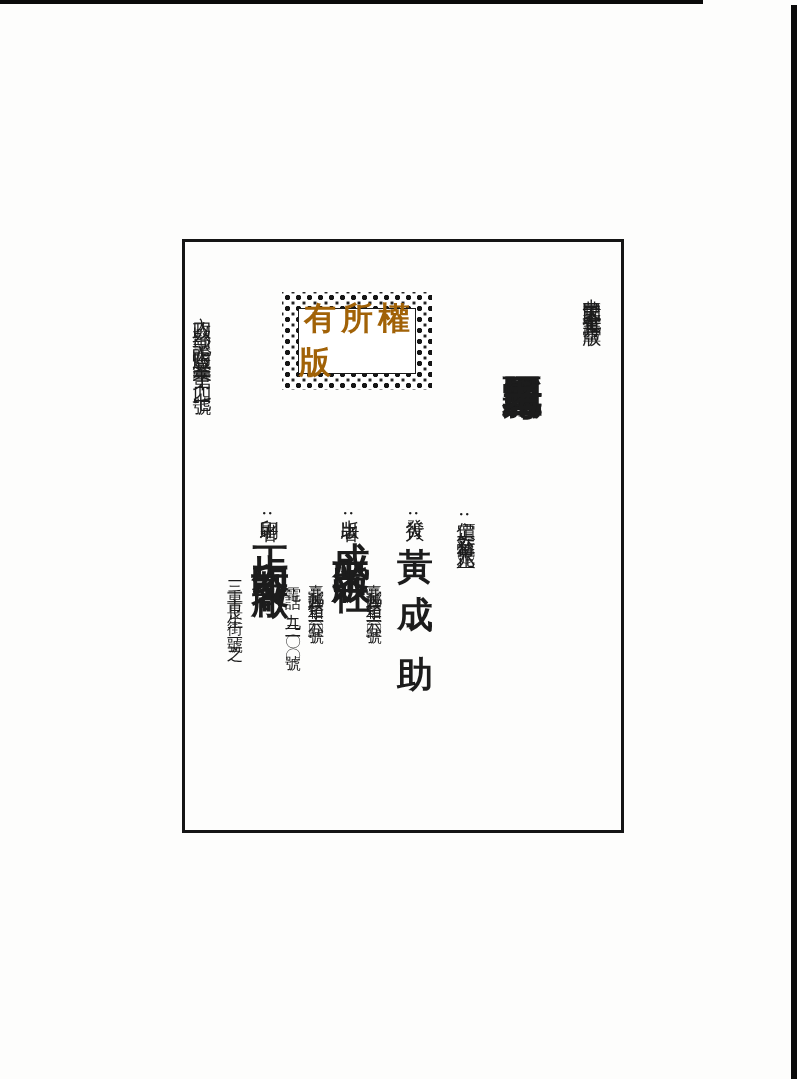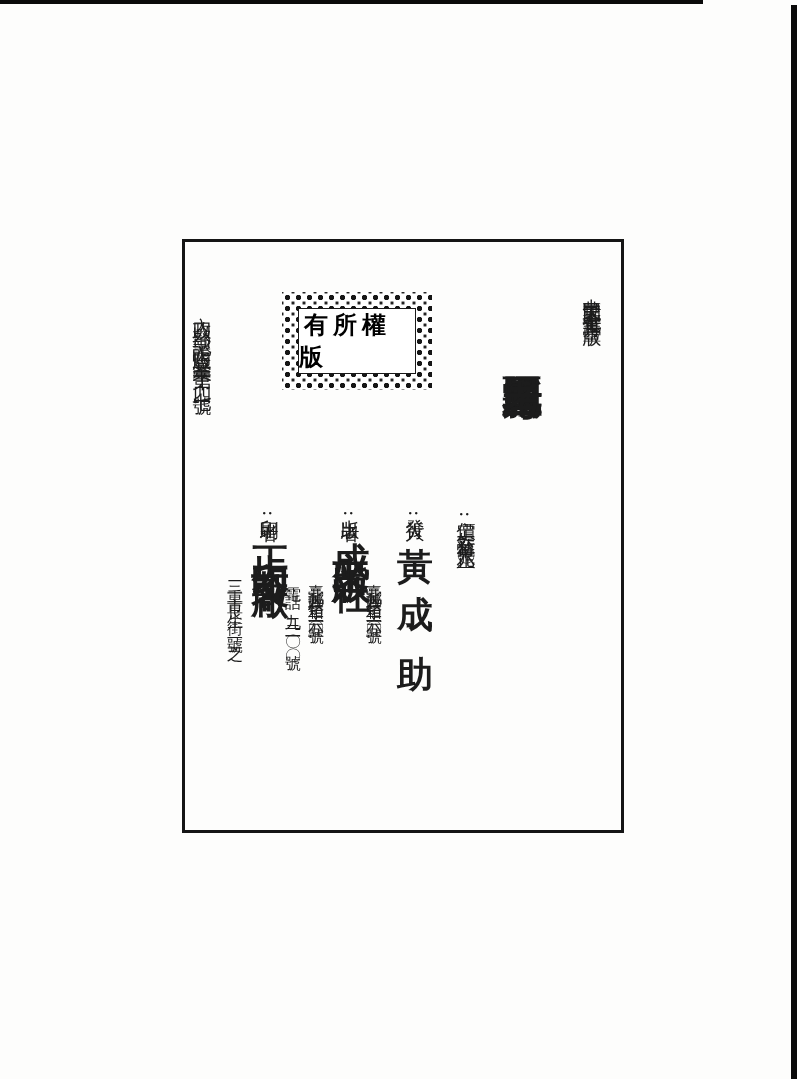--- a/index.html
+++ b/index.html
@@ -74,24 +74,24 @@
   }
   .stamp-inner {
     position: absolute; left: 16px; top: 16px; right: 16px; bottom: 16px;
     background: #ffffff;
     border: 1px solid #1a1a1a;
     display: flex; align-items: center; justify-content: center;
   }
   .stamp-text {
     font-family: "DejaVu Sans", sans-serif;
     font-weight: bold;
-    font-size: 24px;
+    font-size: 32px;
     letter-spacing: 5px;
     text-indent: 5px;
-    color: #000000;
+    color: #a16207;
   }
 </style>
 </head>
 <body>
 
 <div class="page">
 
   <div class="scan-edge-top"></div>
   <div class="scan-edge-right"></div>
 

